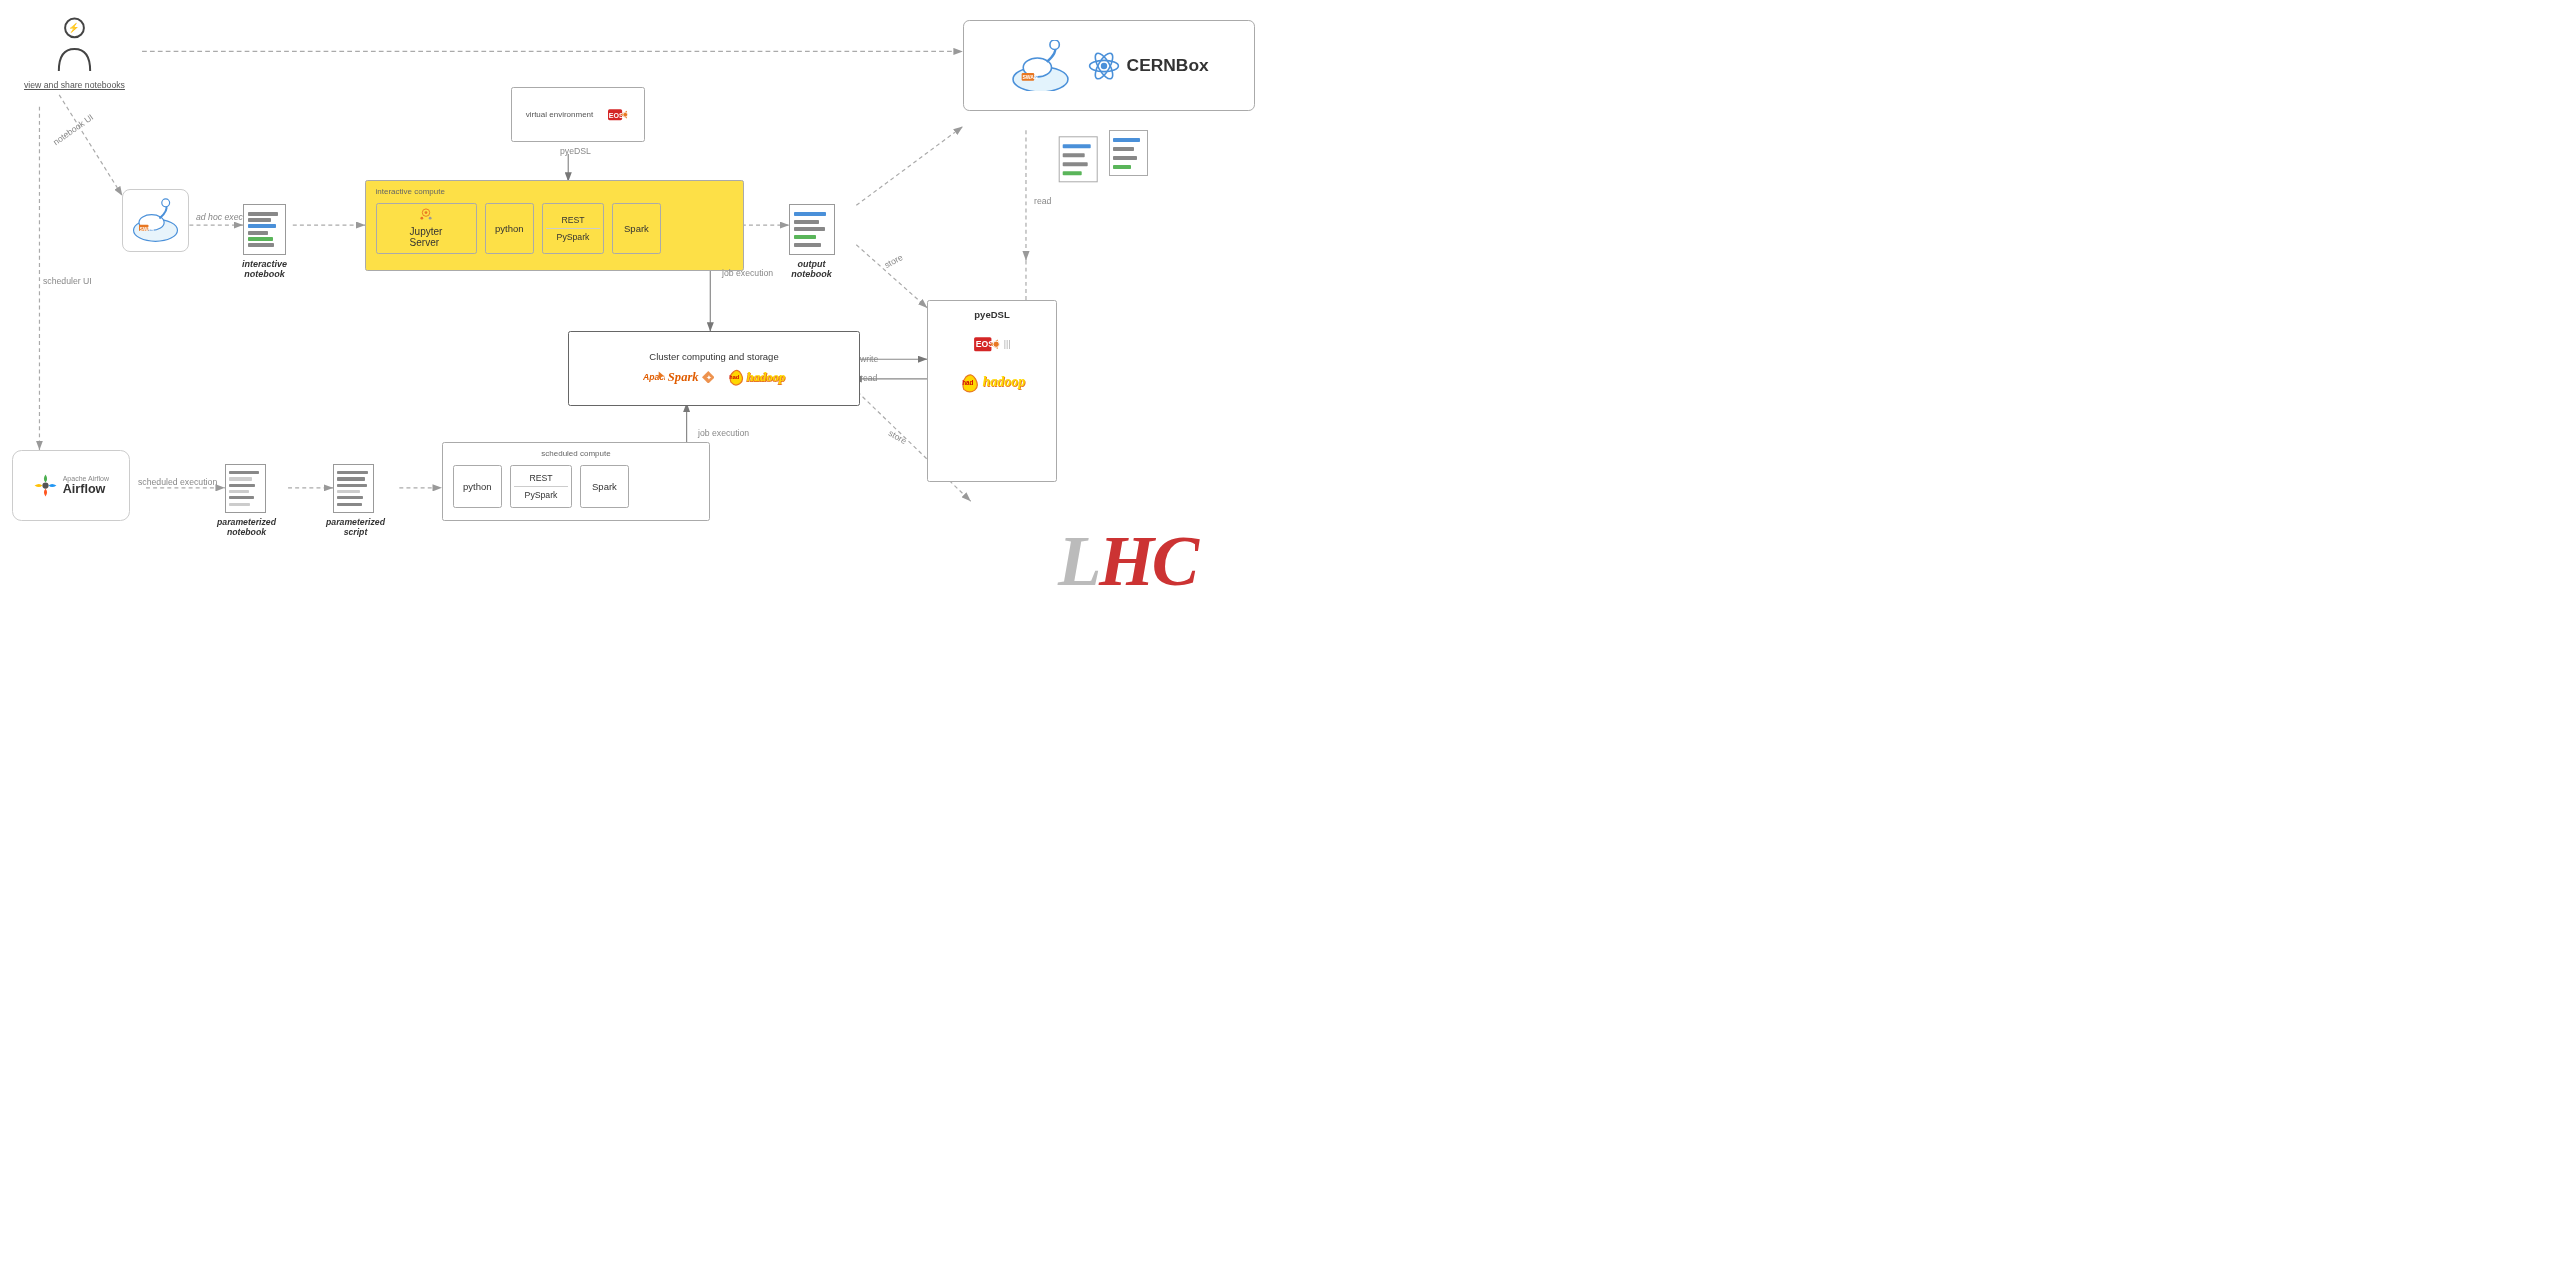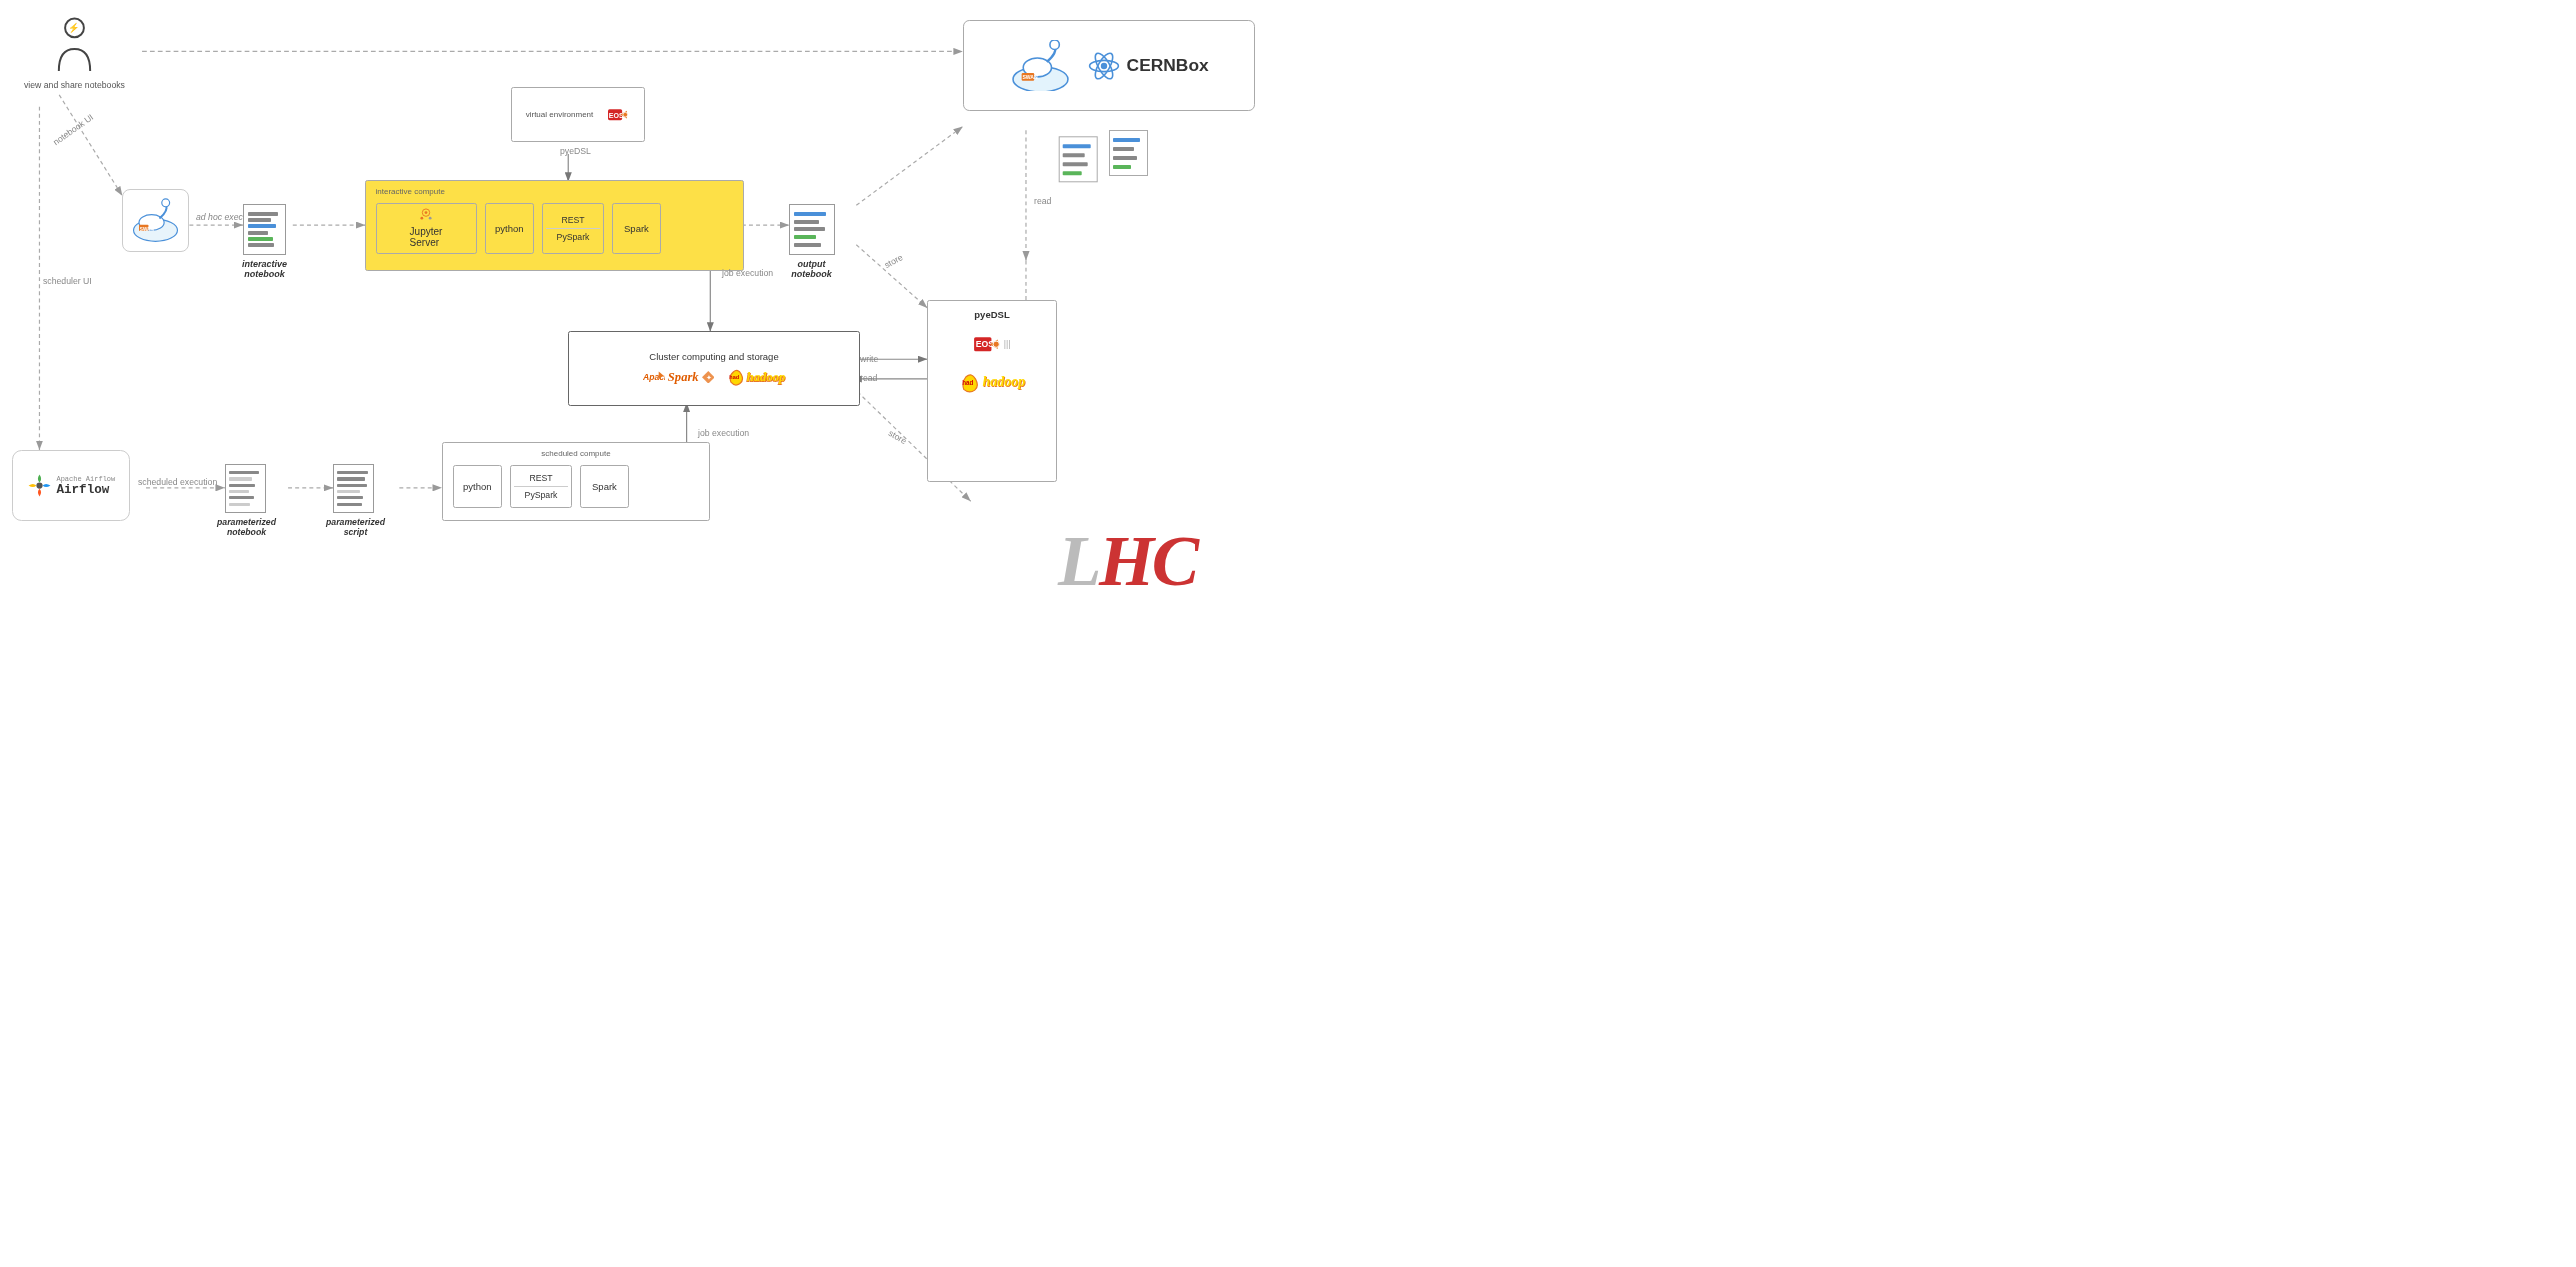--- a/index.html
+++ b/index.html
@@ -98,21 +98,21 @@
 
   <div style="position:absolute; left:24px; top:16px; text-align:center;">
     <svg width="47" height="59" viewBox="0 0 60 75">
 
       <circle cx="30" cy="15" r="12" fill="none" stroke="#444" stroke-width="2.5"></circle>
 
       <path d="M10 70 Q10 42 30 42 Q50 42 50 70" fill="none" stroke="#444" stroke-width="2.5"></path>
 
       <text x="22" y="19" font-size="12" fill="#444">⚡</text>
     </svg>
-    <div style="font-size:8.7px; color:#555; margin-top:1.6px;">view and share
+    <div style="font-size:8.7px; color:#555; margin-top:1.6px;text-decoration:underline;">view and share
 notebooks</div>
   </div>
 
   <div style="position:absolute; left:54px; top:138px; font-size:8.7px; color:#888; transform:rotate(-35deg); transform-origin: left center; white-space:nowrap;">notebook UI</div>
 
   <div style="position:absolute; left:43px; top:276px; font-size:8.7px; color:#888; white-space:nowrap;">scheduler UI</div>
 
   <div style="position:absolute; left:122px; top:189px; width:67px; height:63px; border:1.2px solid #ccc; border-radius:8px; display:flex; align-items:center; justify-content:center;">
 
     <svg width="55" height="51" viewBox="0 0 70 65">
@@ -302,21 +302,21 @@
   <div style="position:absolute; left:12px; top:450px; width:118px; height:71px; border:1.2px solid #ccc; border-radius:9.5px; background:#fff; display:flex; flex-direction:column; align-items:center; justify-content:center; gap:3.2px;">
 
     <div style="display:flex; align-items:center; gap:4.7px;">
       <svg width="25" height="25" viewBox="0 0 32 32">
         <circle cx="16" cy="16" r="4" fill="#555"></circle>
         <path d="M16 2 Q20 8 16 12 Q12 8 16 2Z" fill="#4CAF50"></path>
         <path d="M30 16 Q24 20 20 16 Q24 12 30 16Z" fill="#2196F3"></path>
         <path d="M16 30 Q12 24 16 20 Q20 24 16 30Z" fill="#FF5722"></path>
         <path d="M2 16 Q8 12 12 16 Q8 20 2 16Z" fill="#FFC107"></path>
       </svg>
-      <div style="display:flex; flex-direction:column;font-family:Liberation Mono, monospace;">
+      <div style="display:flex; flex-direction:column;">
         <span style="font-size:7px; color:#888;">Apache
 Airflow</span>
         <span style="font-size:12.6px; font-weight:bold; color:#333;">Airflow</span>
       </div>
     </div>
   </div>
 
   <div style="position:absolute; left:138px; top:477px; font-size:8.7px; color:#888; white-space:nowrap;">scheduled execution</div>
 
   <div style="position:absolute; left:225px; top:464px; width:41px; height:49px; border:1.2px solid #999; background:#fff; display:flex; flex-direction:column; justify-content:space-around; padding:4.7px 3.2px;">

